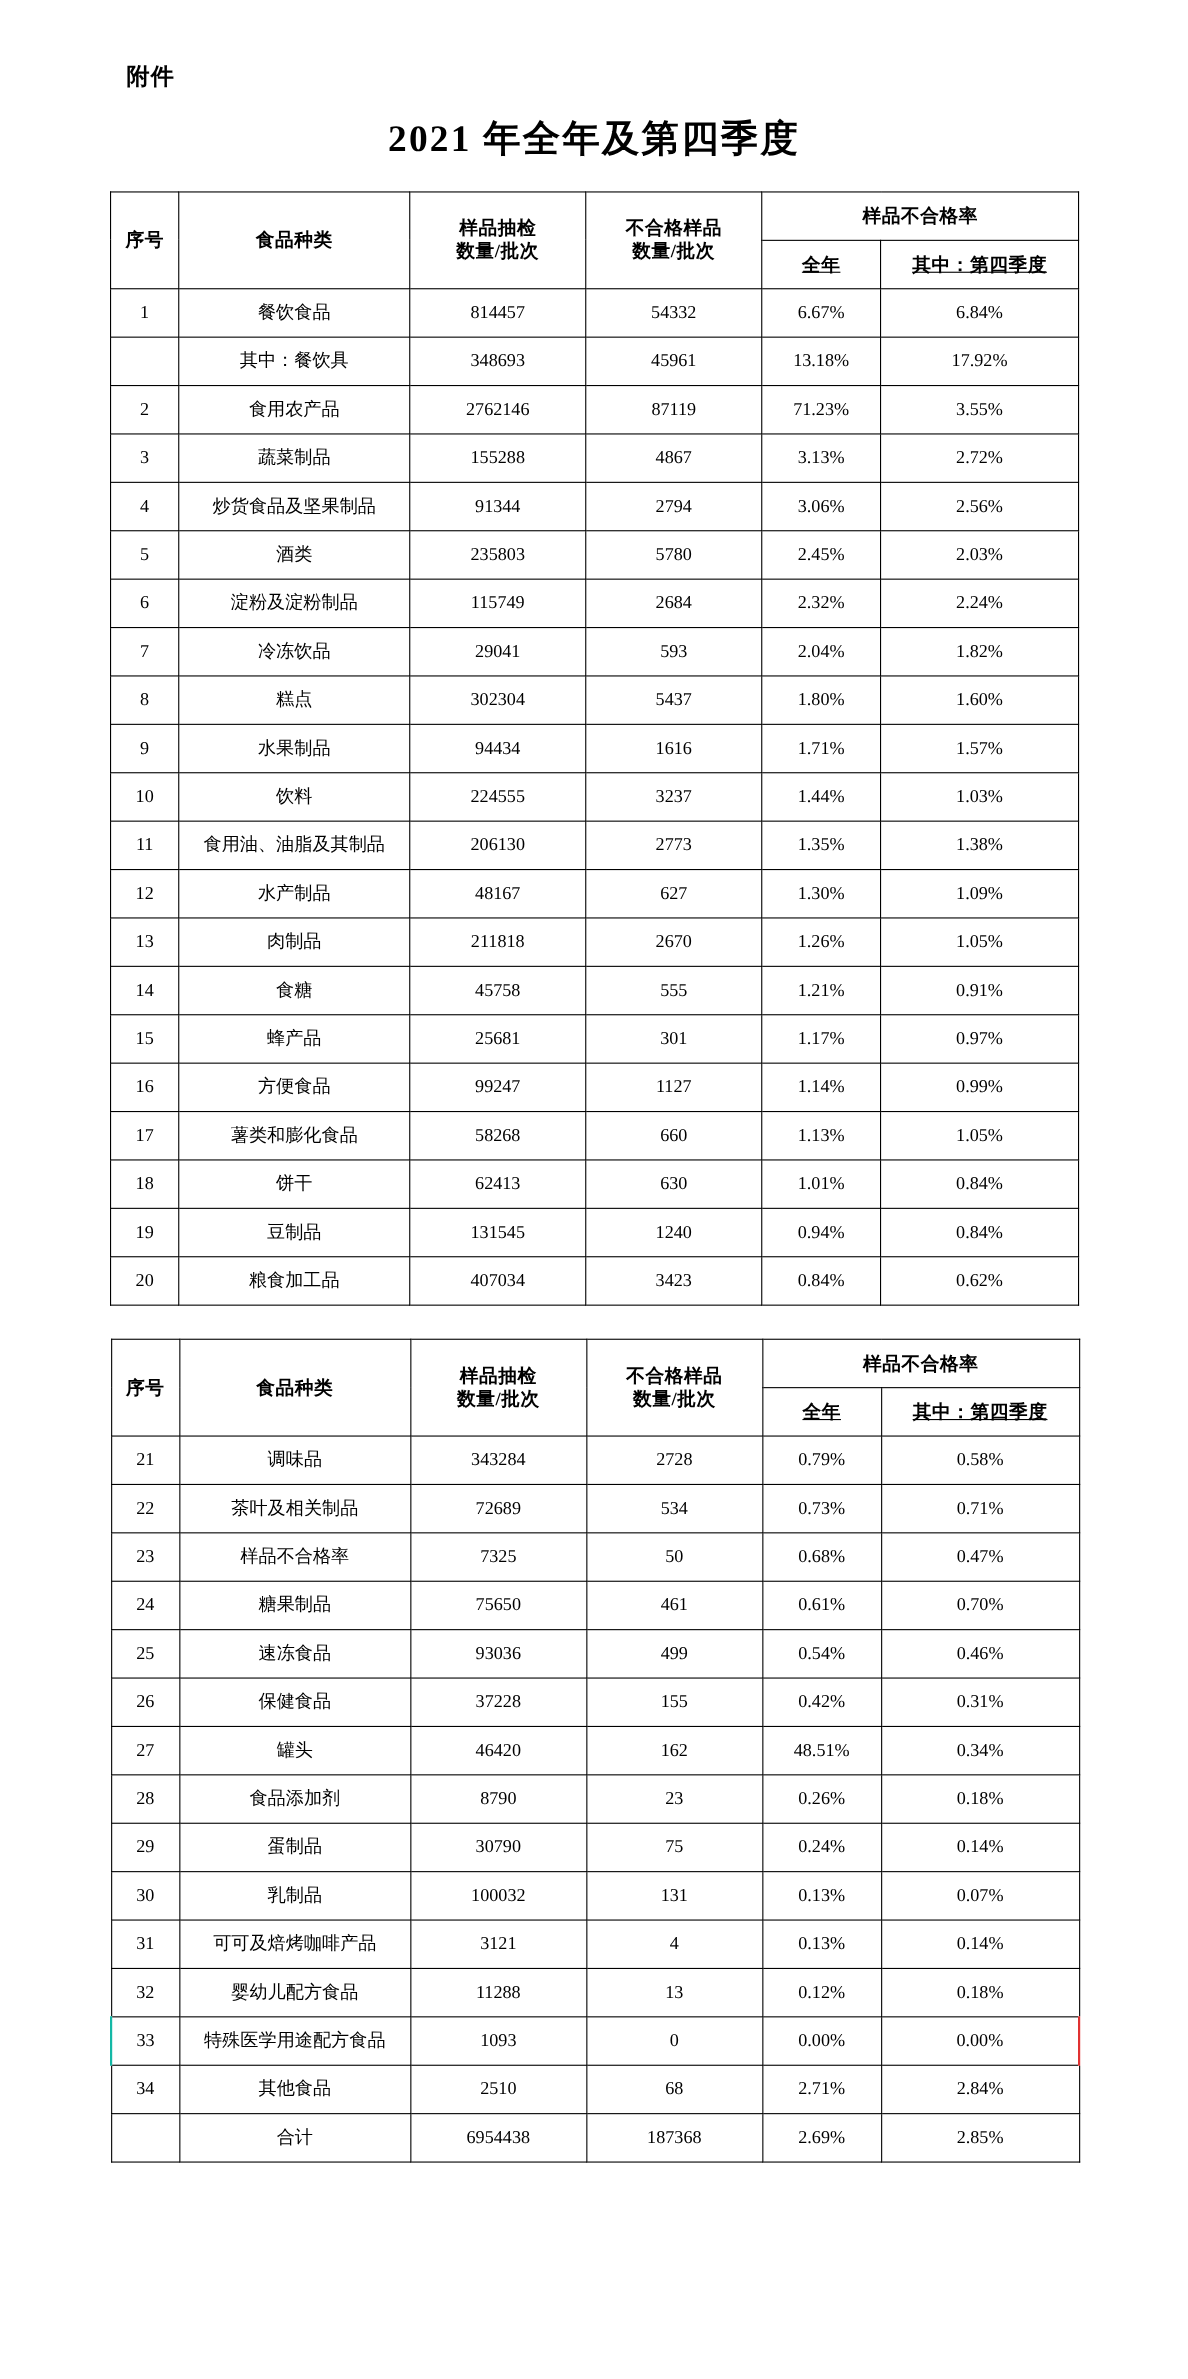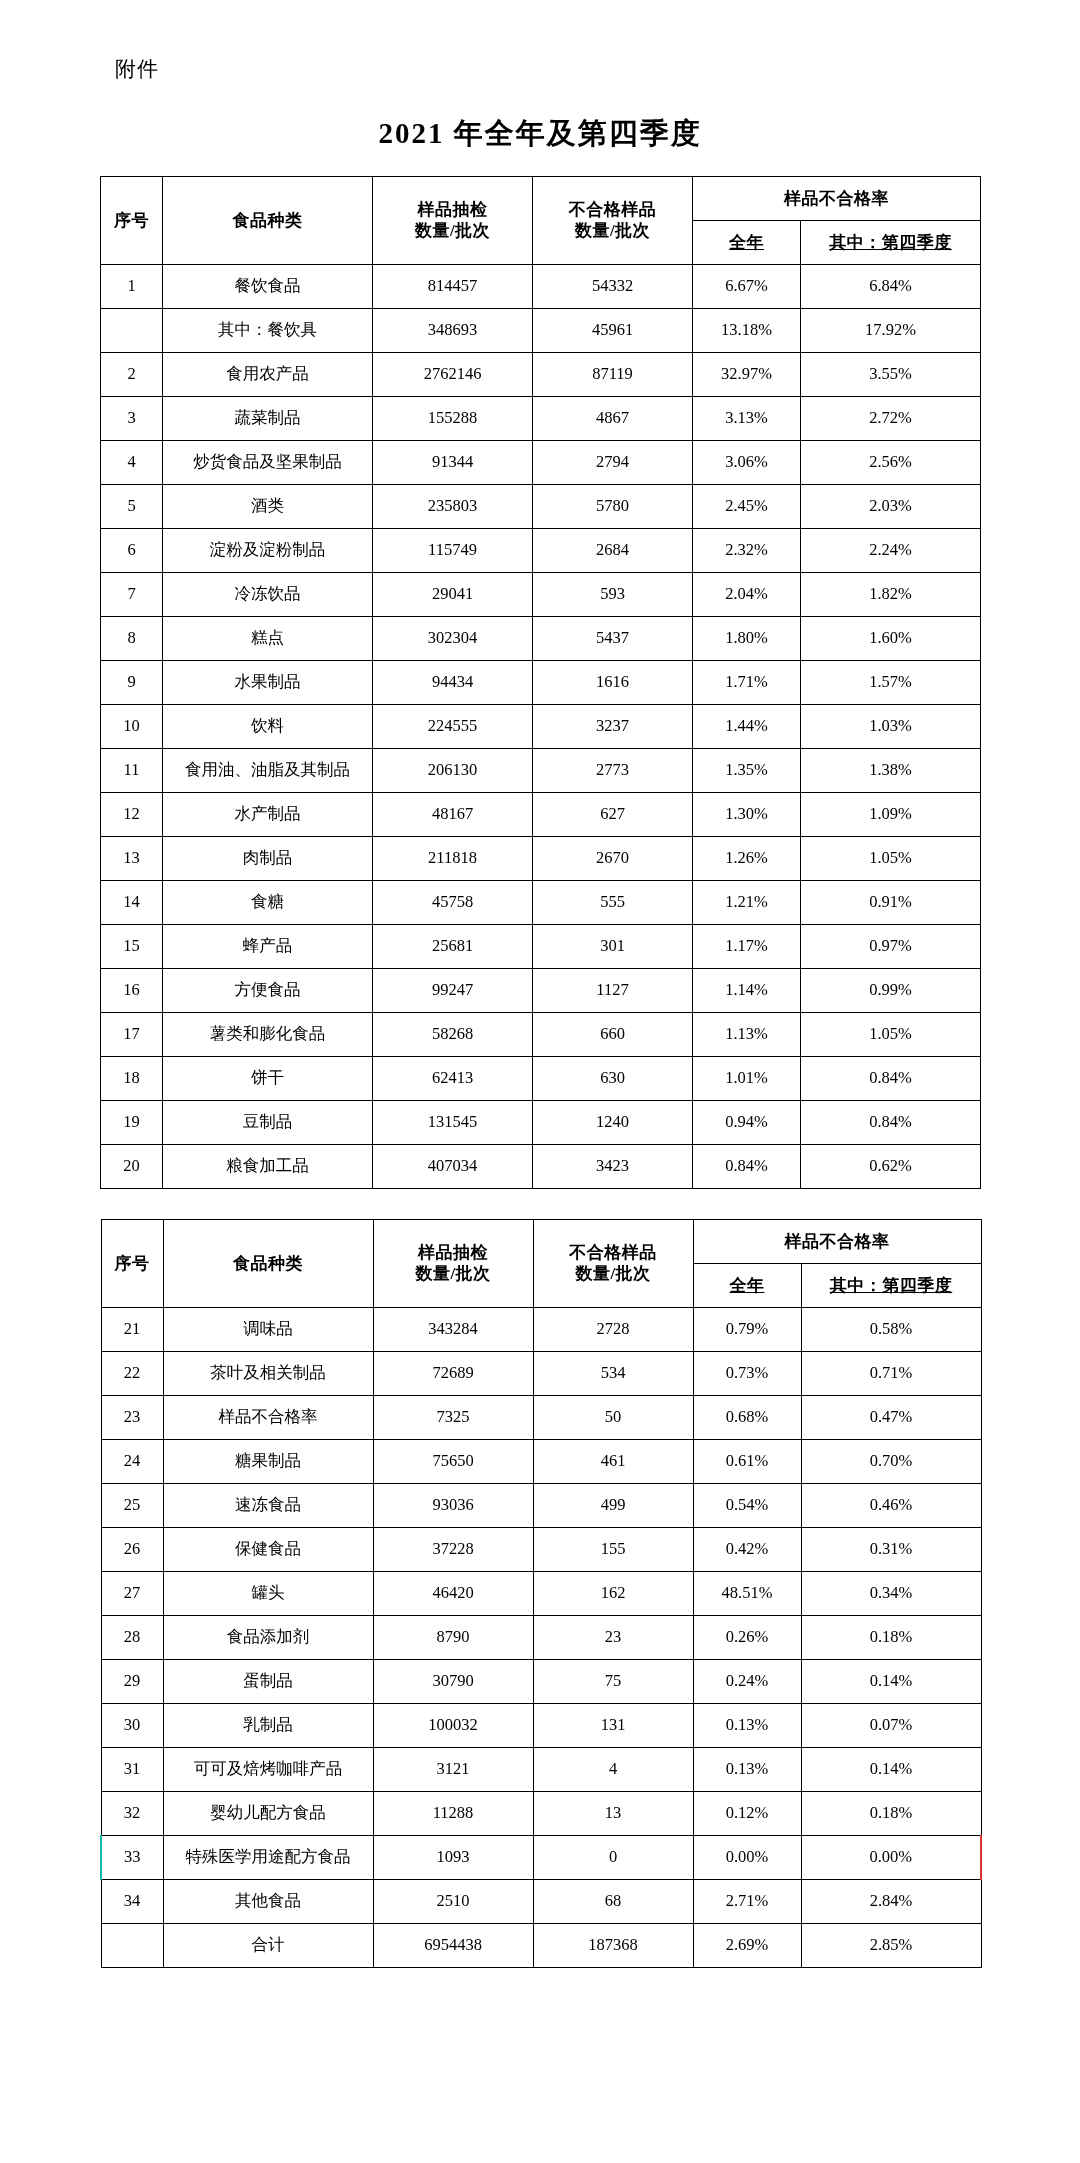--- a/index.html
+++ b/index.html
@@ -17,29 +17,29 @@
   }
   .page {
     width: 1080px;
     height: 2163px;
     box-sizing: border-box;
     padding: 55px 100px 0 100px;
     position: relative;
   }
   .attach-label {
     font-size: 21px;
-    font-weight: normal;
+    font-weight: bold;
     font-family: "Liberation Sans", sans-serif;
     margin-left: 15px;
-    margin-bottom: 28px;
+    margin-bottom: 18px;
     letter-spacing: 1px;
   }
   .doc-title {
     text-align: center;
-    font-size: 29px;
+    font-size: 34px;
     font-weight: bold;
     line-height: 1.55;
     letter-spacing: 2px;
     margin-bottom: 20px;
     font-family: "Liberation Serif", serif;
   }
   .doc-title .line2 {
     display: block;
   }
   table.tbl {
@@ -149,21 +149,21 @@
           <td>348693</td>
           <td>45961</td>
           <td>13.18%</td>
           <td>17.92%</td>
         </tr>
         <tr>
           <td>2</td>
           <td>食用农产品</td>
           <td>2762146</td>
           <td>87119</td>
-          <td>32.97%</td>
+          <td>71.23%</td>
           <td>3.55%</td>
         </tr>
         <tr>
           <td>3</td>
           <td>蔬菜制品</td>
           <td>155288</td>
           <td>4867</td>
           <td>3.13%</td>
           <td>2.72%</td>
         </tr>

